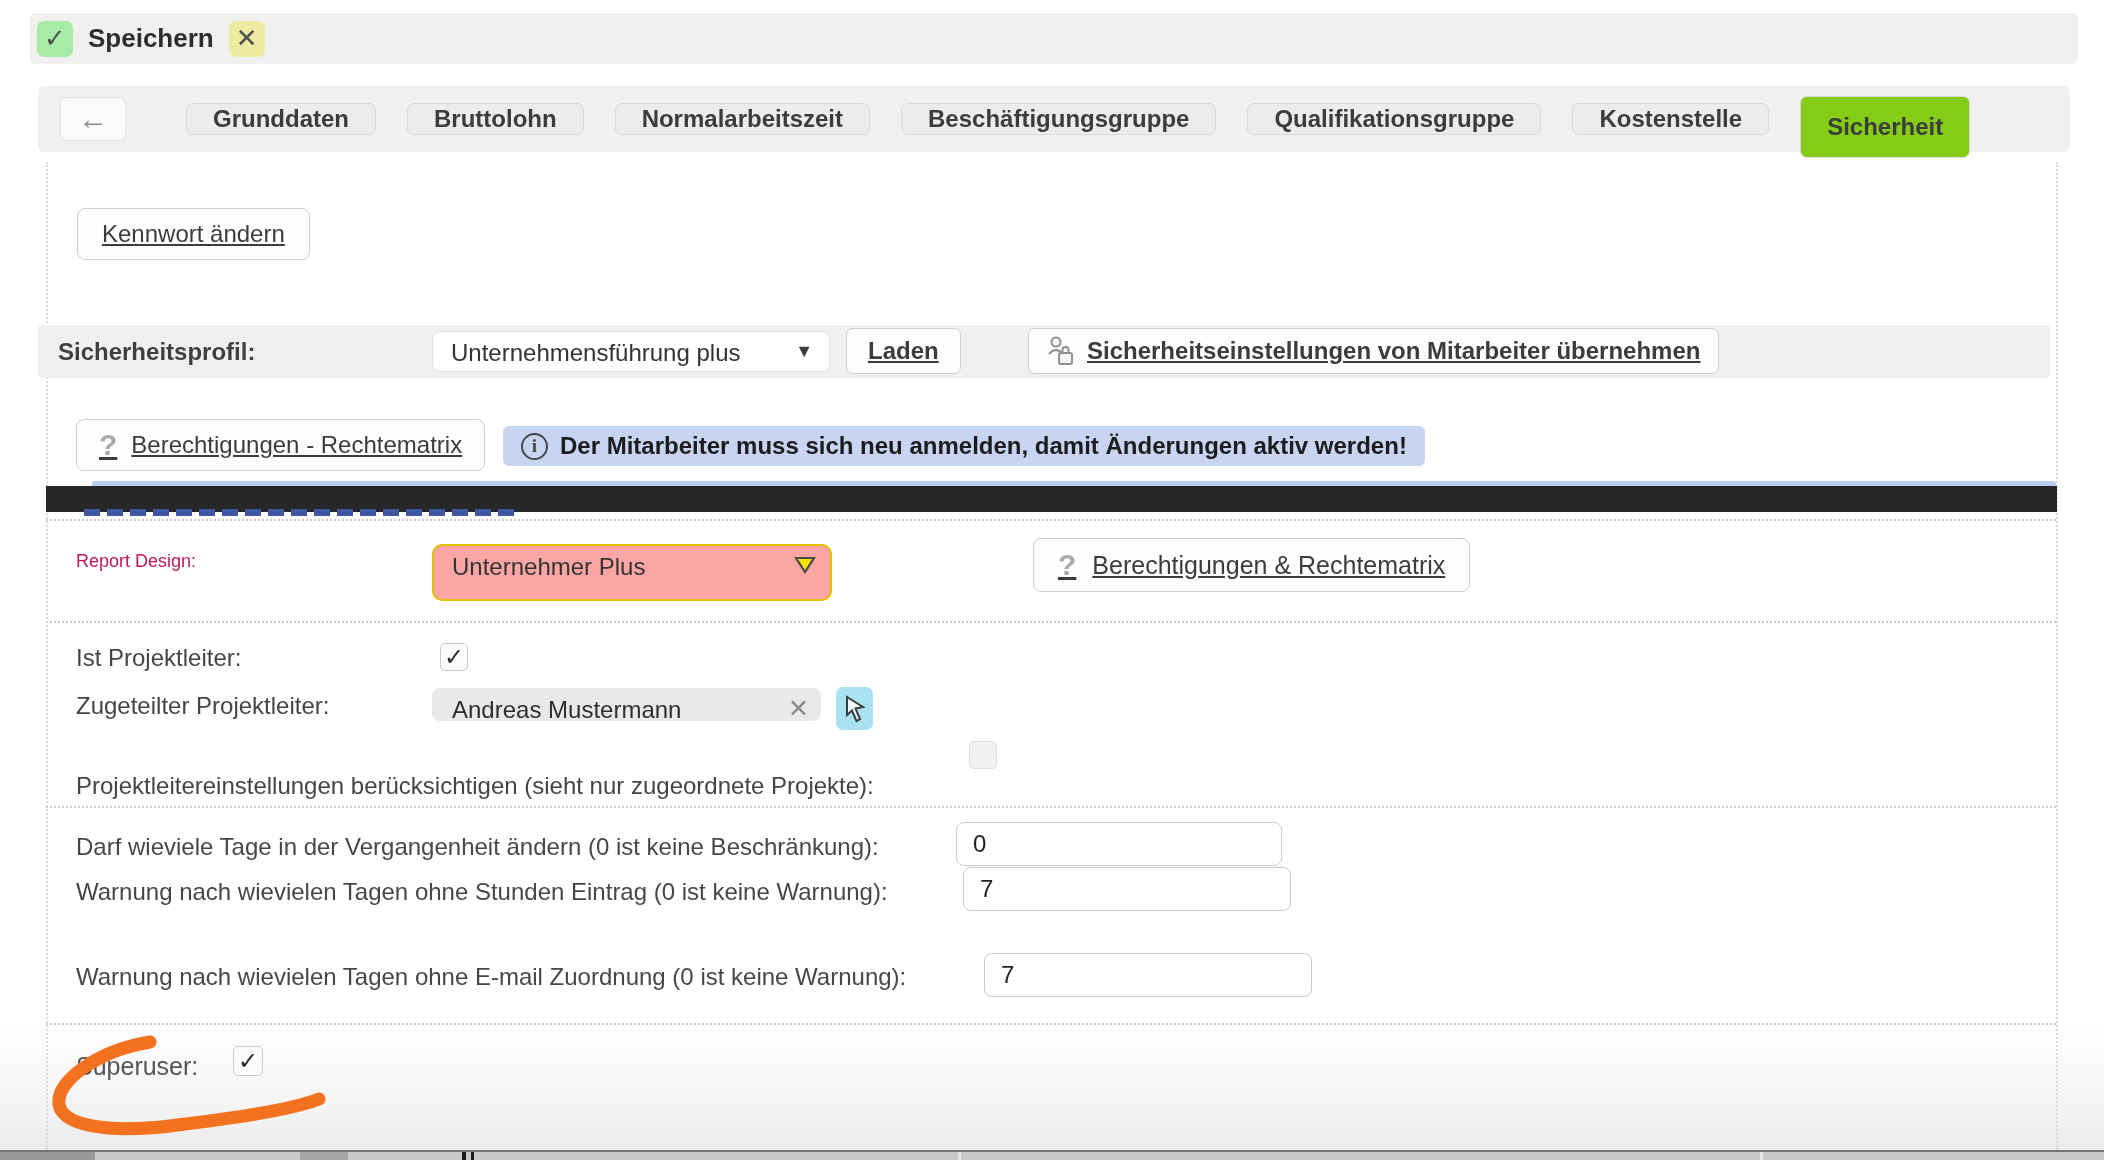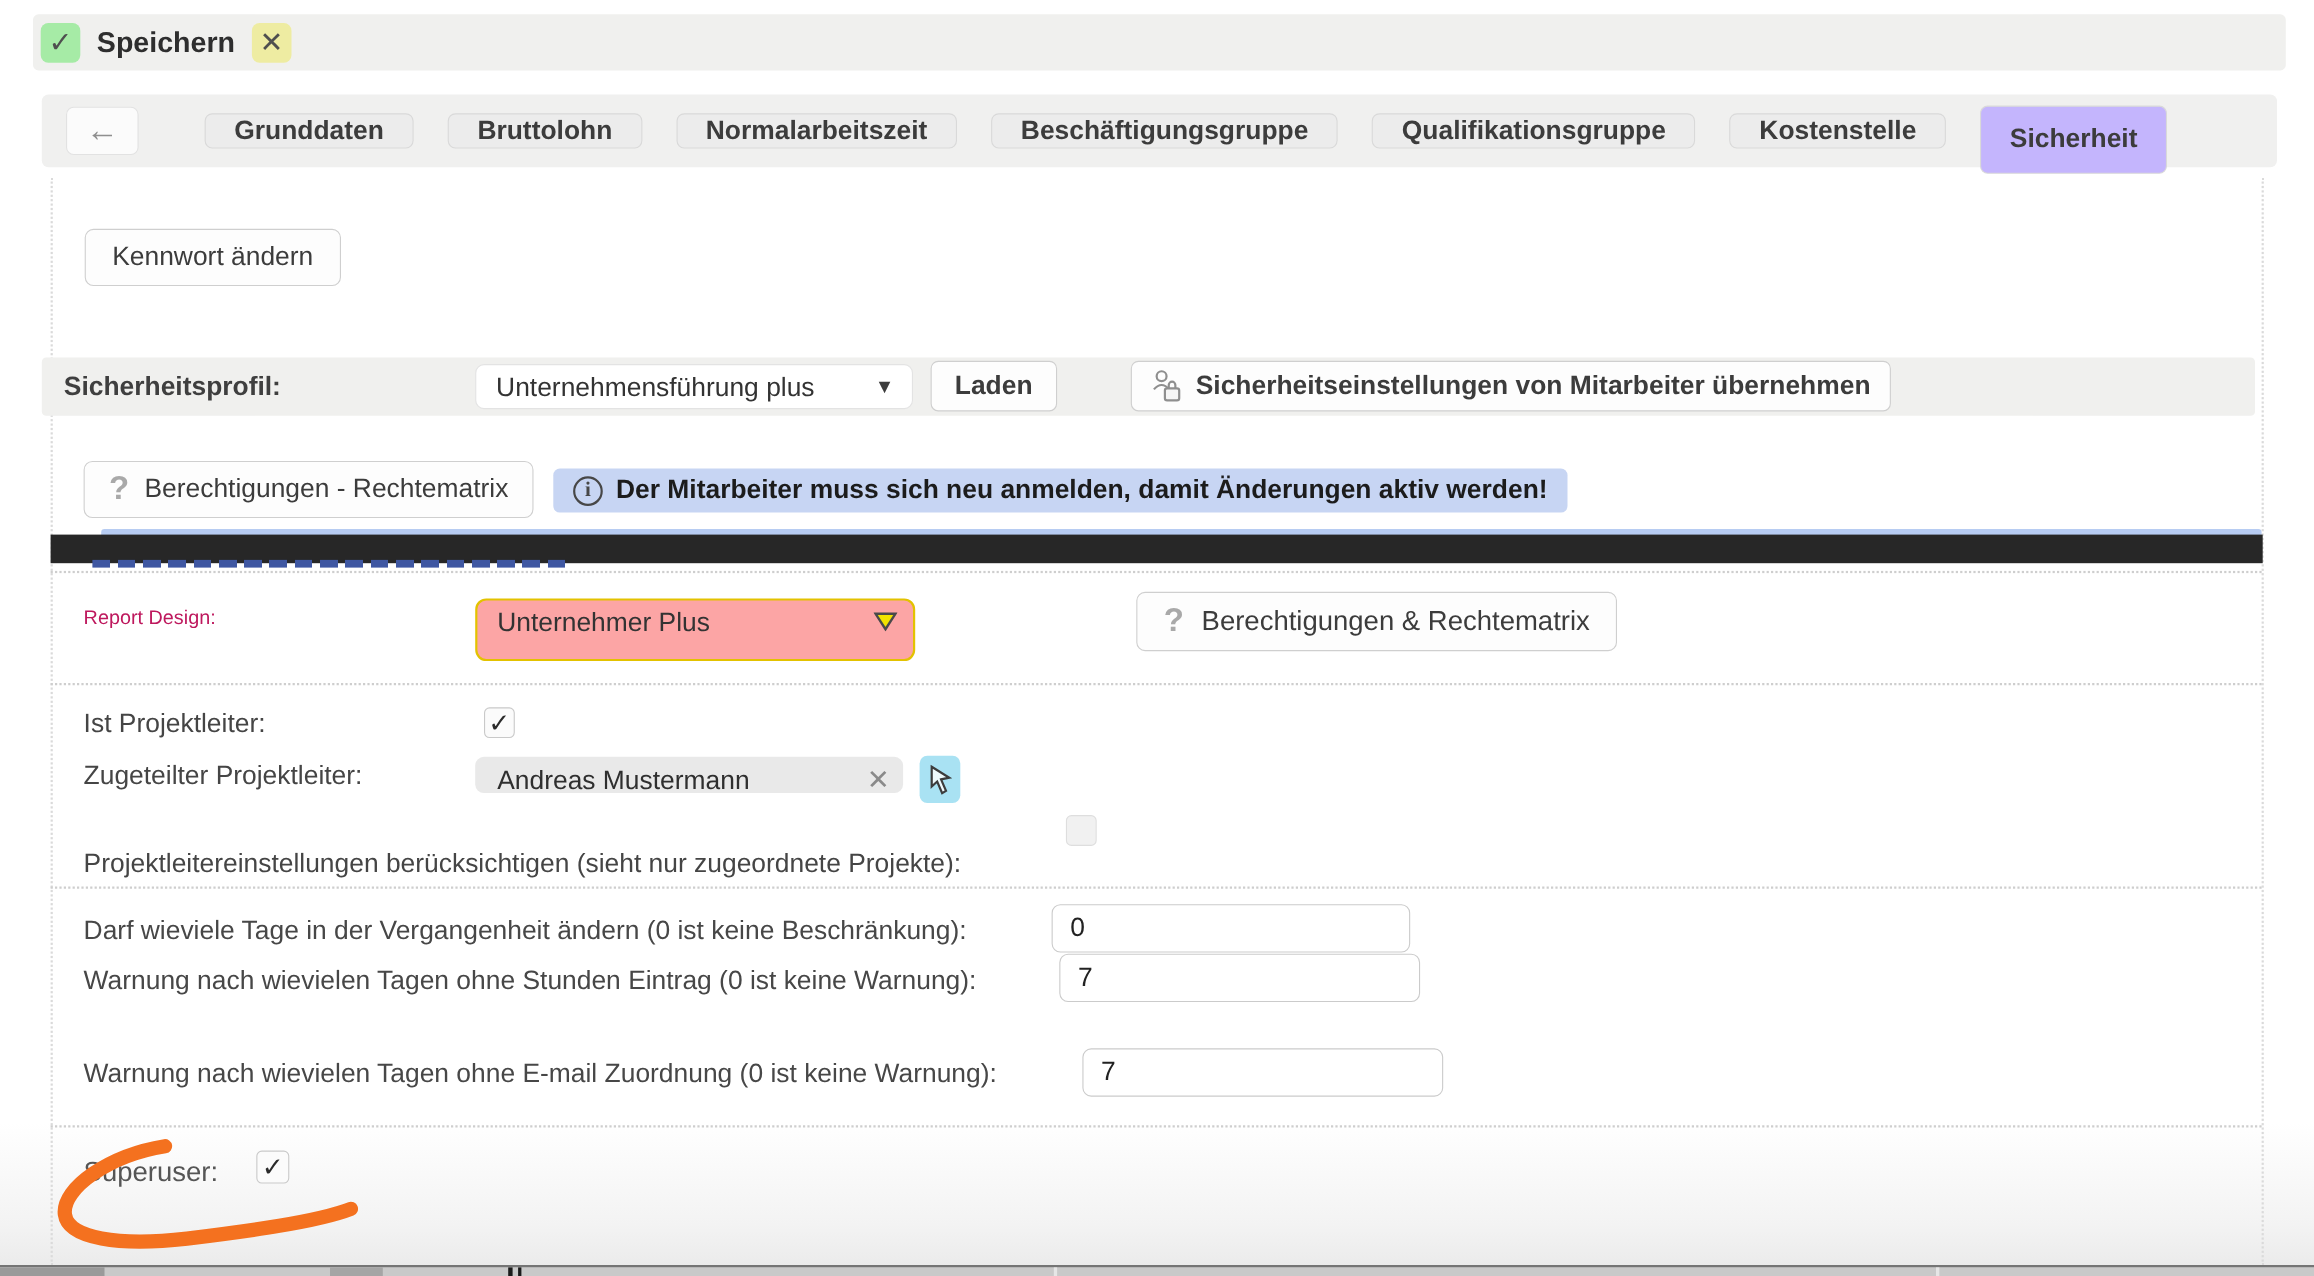--- a/index.html
+++ b/index.html
@@ -24,25 +24,25 @@
 
   
   .tab-bar { left:38px; top:86px; width:2032px; height:66px; background:#f0f0ef; border-radius:6px; }
   .back-btn { position:absolute; left:22px; top:11px; width:66px; height:44px;
     background:#fbfbfb; border:1px solid #e2e2e2; border-radius:7px; cursor:pointer;
     font-size:30px; color:#8f8f8f; line-height:40px; }
   .tabs { position:absolute; left:148px; top:0; height:66px; display:flex; gap:31px; align-items:center; }
   .tab { height:32px; padding:0 26px; font-size:24px; font-weight:600; color:#3c3c3c;
     background:#ececec; border:1px solid #d9d9d9; border-radius:7px; cursor:pointer; white-space:nowrap;
     font-family:inherit; }
-  .tab.active { align-self:flex-start; margin-top:10px; height:62px; background:#c4b5fd; z-index:3; }
+  .tab.active { align-self:flex-start; margin-top:10px; height:62px; background:#84cc16; z-index:3; }
 
   
   .btn { background:#fdfdfd; border:1.5px solid #cfcfcf; border-radius:8px; cursor:pointer;
-    font-size:24px; color:#3c3c3c; font-family:inherit; display:inline-flex; align-items:center; }
+    font-size:24px; color:#3c3c3c; font-family:inherit; display:inline-flex; align-items:center;text-decoration:underline; }
   .lbl { font-size:24px; color:#474747; white-space:nowrap; }
 
   .pwd-btn { left:77px; top:208px; height:52px; padding:0 24px; }
 
   
   .profile-row { left:38px; top:325px; width:2012px; height:53px; background:#f0f0ee; border-radius:4px; }
   .profile-row .row-label { position:absolute; left:20px; top:13px; font-size:24px; font-weight:600; color:#3f3f3f; }
   .combo { position:absolute; left:394px; top:6px; width:398px; height:41px; background:#fff;
     border:1px solid #e3e3e3; border-radius:8px; cursor:pointer; }
   .combo .combo-text { position:absolute; left:18px; top:7px; font-size:24px; color:#333; }

